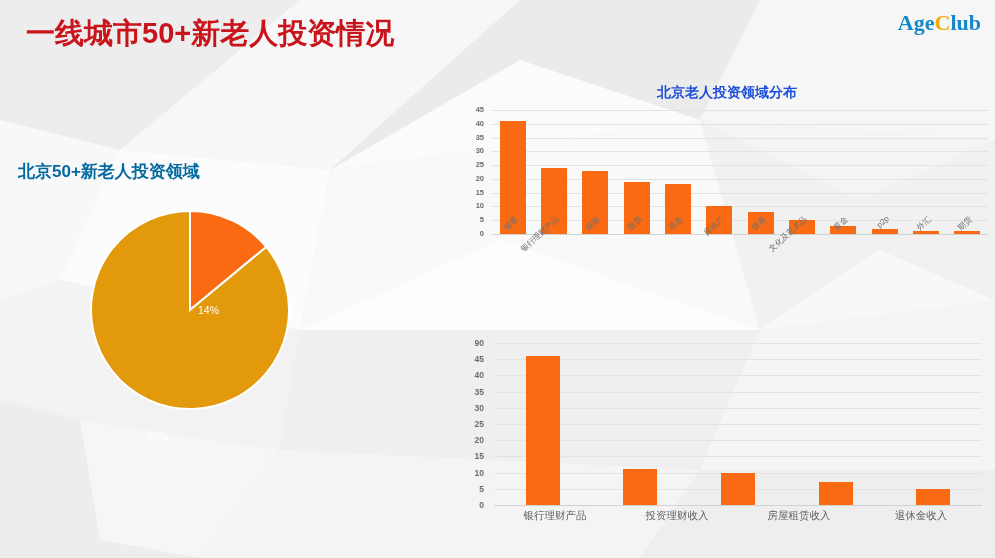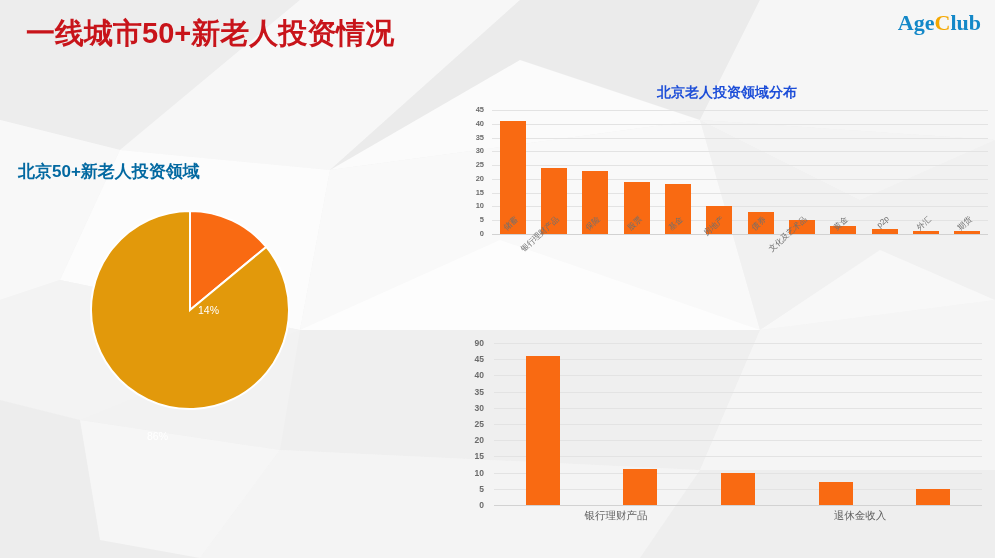--- a/index.html
+++ b/index.html
@@ -402,17 +402,19 @@
               <div class="bar" title="房屋租赁收入: 7" style="height: 14%; background: rgb(249, 106, 18);"></div>
             </div>
             <div class="bar-slot">
               <div class="bar" title="子女补贴: 5" style="height: 10%; background: rgb(249, 106, 18);"></div>
             </div>
           </div>
         </div>
     </div>
     <div class="xlabels-h" id="xlabels-gz">
         <div class="xslot-h">银行理财产品</div>
+        <div class="xslot-h">投资理财收入</div>
+        <div class="xslot-h">房屋租赁收入</div>
         <div class="xslot-h">退休金收入</div>
       </div>
   </div>
 
 </div>
 
 </body></html>

